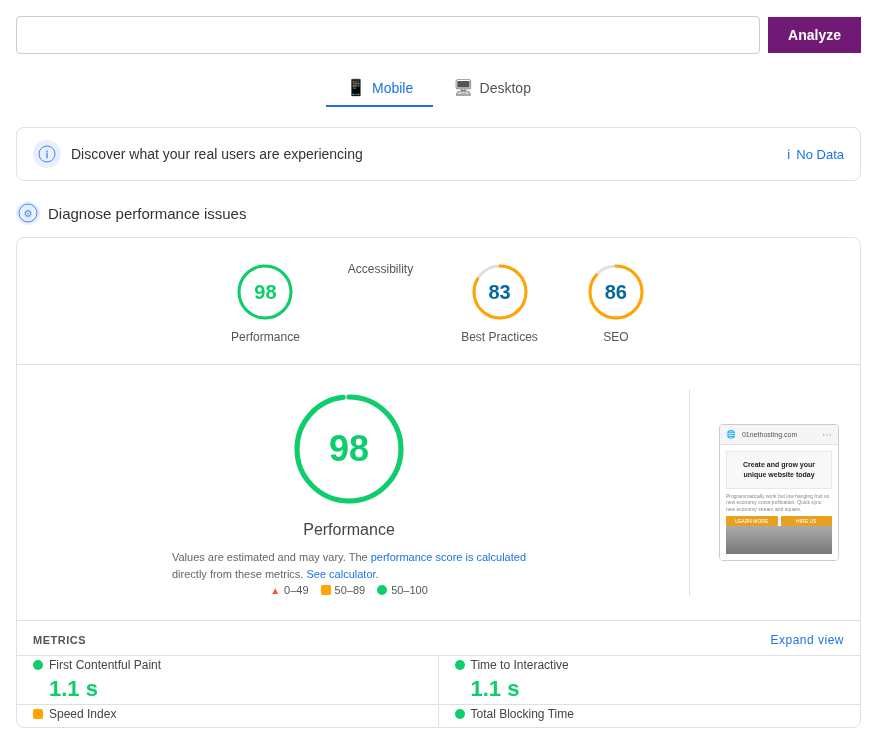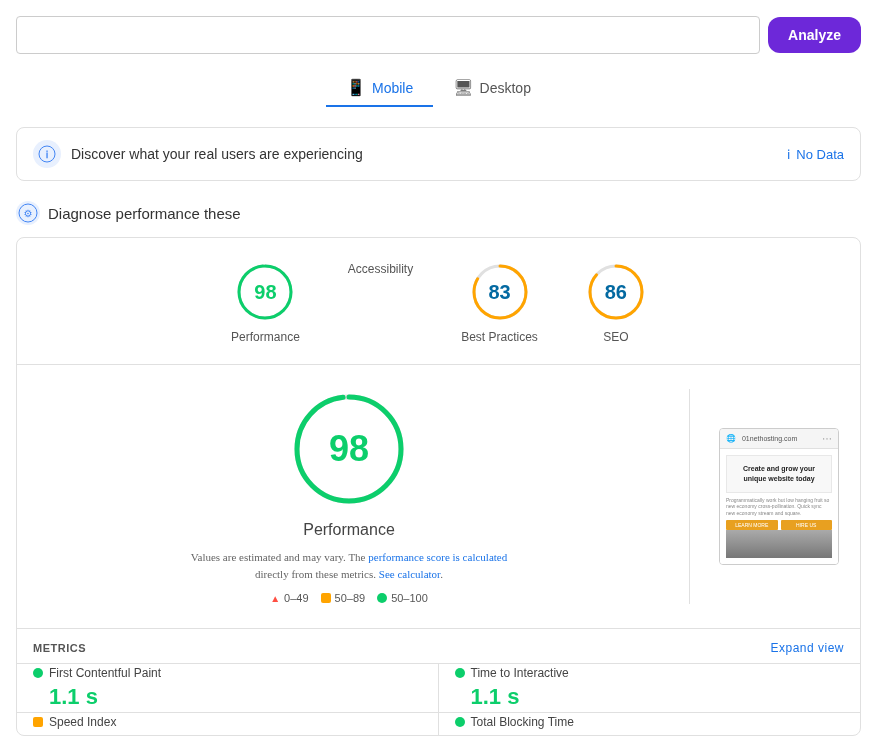--- a/index.html
+++ b/index.html
@@ -28,24 +28,24 @@
       flex: 1;
       border: 1px solid #ccc;
       border-radius: 4px;
       padding: 10px 14px;
       font-size: 14px;
       outline: none;
       color: #333;
     }
 
     .analyze-btn {
-      background: #6d28d9;
+      background: #701a75;
       color: #fff;
       border: none;
-      border-radius: 12px;
+      border-radius: 0;
       padding: 10px 20px;
       font-size: 14px;
       font-weight: bold;
       cursor: pointer;
       white-space: nowrap;
     }
 
     
     .tabs {
       display: flex;
@@ -226,24 +226,23 @@
 
     .perf-title {
       font-size: 16px;
       color: #444;
       margin-bottom: 10px;
     }
 
     .perf-note {
       font-size: 11px;
       color: #666;
-      text-align: center;
-      margin-bottom: 10px;
+      text-align: left;
+      margin-bottom: 2px;
       line-height: 1.5;
-      font-family: Liberation Serif, serif;
     }
 
     .perf-note a {
       color: #1a73e8;
       text-decoration: none;
     }
 
     .perf-legend {
       display: flex;
       gap: 12px;
@@ -469,21 +468,21 @@
     </div>
   </div>
 
   <div class="diagnose-header">
     <div class="diagnose-icon">
       <svg width="20" height="20" viewBox="0 0 20 20">
           <circle cx="10" cy="10" r="9" fill="#e8f0fe" stroke="#4285f4" stroke-width="1"></circle>
           <text x="10" y="14" text-anchor="middle" fill="#4285f4" font-size="10">⚙</text>
         </svg>
     </div>
-    <span>Diagnose performance these</span>
+    <span>Diagnose performance issues</span>
   </div>
 
   <div class="score-card">
 
     <div class="score-summary">
 
       <div class="score-item">
         <div class="score-circle">
           <svg viewBox="0 0 60 60">
             <circle cx="30" cy="30" r="26" fill="none" stroke="#e0e0e0" stroke-width="3"></circle>

